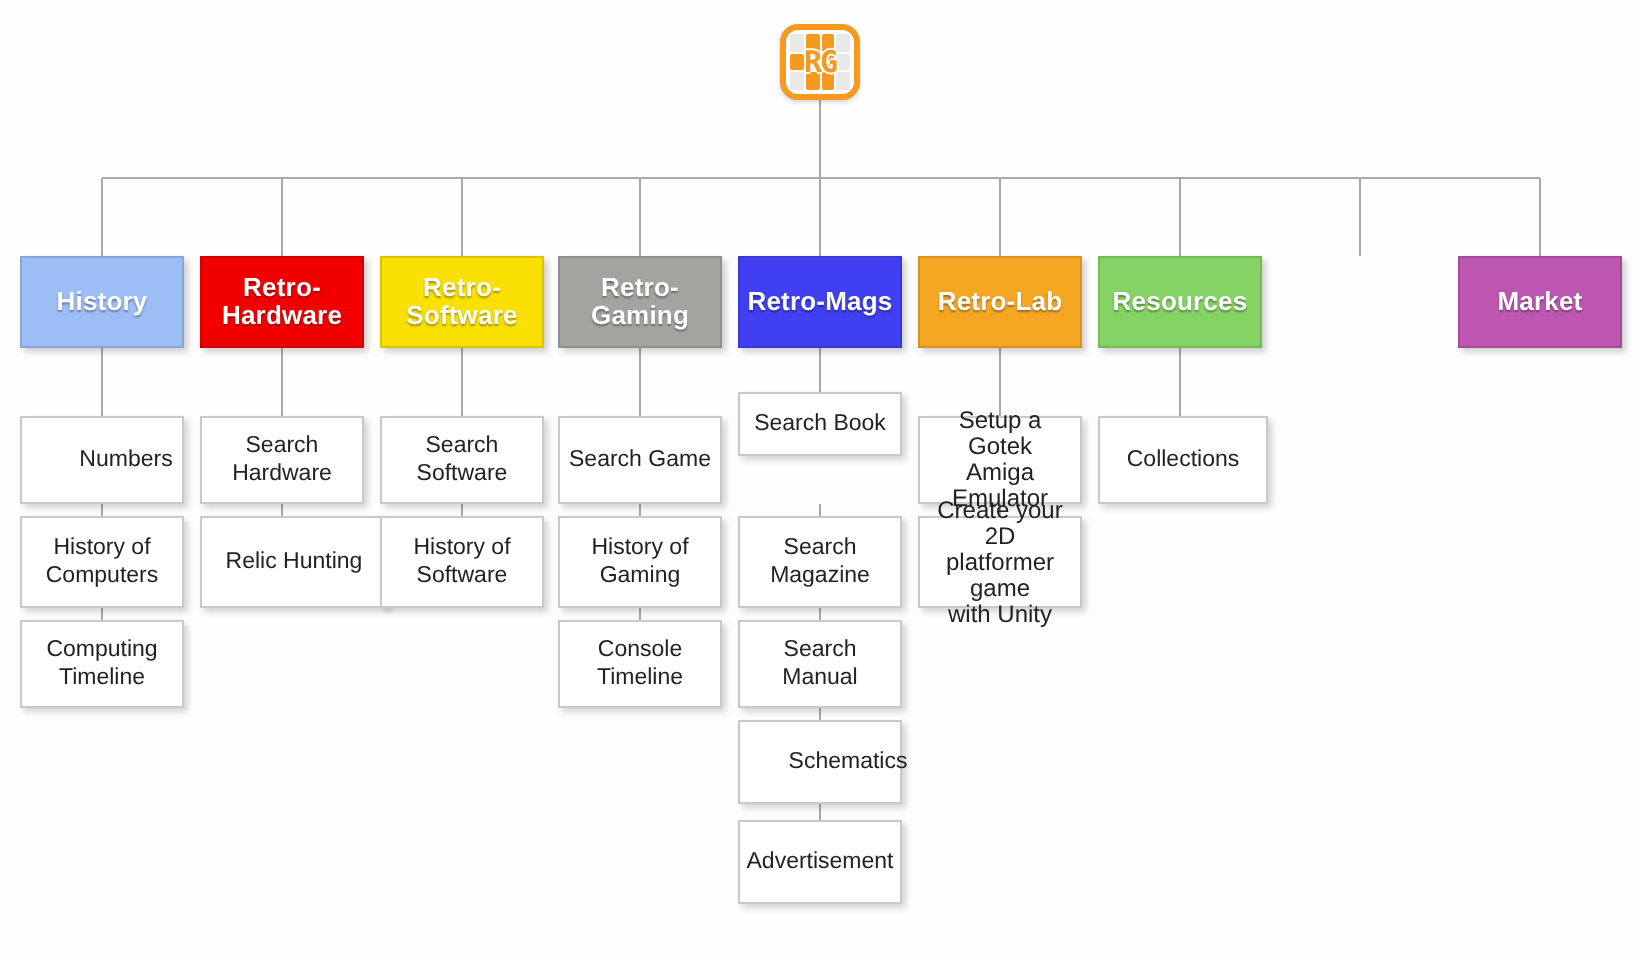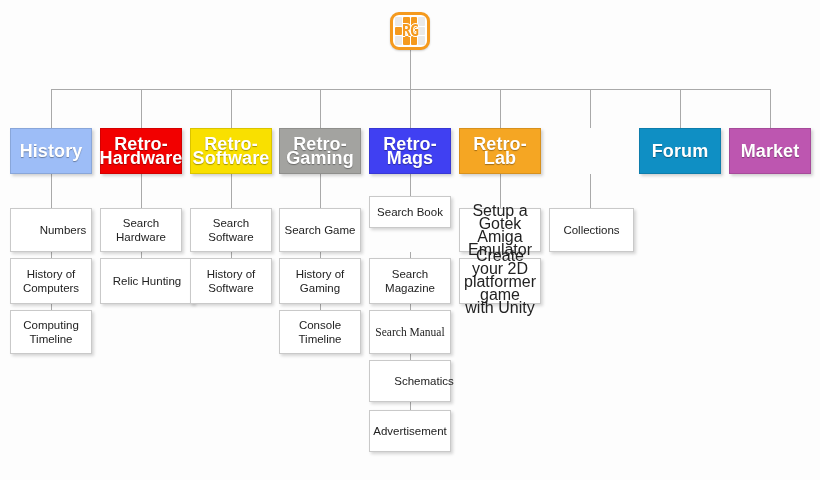--- a/index.html
+++ b/index.html
@@ -44,21 +44,21 @@
   }
 
   
   .cat{
     position:absolute;
     box-sizing:border-box;
     display:flex;align-items:center;justify-content:center;
     text-align:center;
     color:#ffffff;
     font-weight:bold;
-    font-size:18px;
+    font-size:13px;
     line-height:14px;
     border:1px solid rgba(0,0,0,.12);
     box-shadow:2px 2px 3px rgba(0,0,0,.18);
     text-shadow:0 1px 1px rgba(0,0,0,.35);
     padding:2px 3px;
     letter-spacing:.1px;
   }
 
   
   .leaf{
@@ -67,21 +67,21 @@
     background:#ffffff;
     border:1px solid #c9c9c9;
     box-shadow:2px 2px 3px rgba(0,0,0,.16);
     display:flex;align-items:center;justify-content:center;
     text-align:center;
     color:#222222;
     font-size:11.5px;
     line-height:14px;
     padding:2px 4px;
   }
-  .leaf.small{font-size:16px;line-height:13px;text-align:center;}
+  .leaf.small{font-size:12px;line-height:13px;text-align:center;}
   .leaf span{display:block;}
 </style>
 </head>
 <body>
 
 <div id="canvas">
   <svg id="lines">
       <line x1="410" y1="50" x2="410" y2="89" stroke="#a9a9a9" stroke-width="1" shape-rendering="crispEdges"></line>
       <line x1="51" y1="89" x2="770" y2="89" stroke="#a9a9a9" stroke-width="1" shape-rendering="crispEdges"></line>
       <line x1="51" y1="89" x2="51" y2="128" stroke="#a9a9a9" stroke-width="1" shape-rendering="crispEdges"></line>
@@ -218,21 +218,21 @@
       <div>
         <span>Search Book</span>
       </div>
     </div>
     <div class="leaf" style="left: 369px; top: 258px; width: 82px; height: 46px;">
       <div>
         <span>Search</span>
         <span>Magazine</span>
       </div>
     </div>
-    <div class="leaf" style="left: 369px; top: 310px; width: 82px; height: 44px; font-family: Liberation Serif, serif;">
+    <div class="leaf" style="left: 369px; top: 310px; width: 82px; height: 44px;">
       <div>
         <span>Search Manual</span>
       </div>
     </div>
     <div class="leaf" style="left: 369px; top: 360px; width: 82px; height: 42px; padding-left: 32px;">
       <div>
         <span>Schematics</span>
       </div>
     </div>
     <div class="leaf" style="left: 369px; top: 410px; width: 82px; height: 42px;">
@@ -251,28 +251,28 @@
         <span>Amiga Emulator</span>
       </div>
     </div>
     <div class="leaf small" style="left: 459px; top: 258px; width: 82px; height: 46px;">
       <div>
         <span>Create your 2D</span>
         <span>platformer game</span>
         <span>with Unity</span>
       </div>
     </div>
+    <div class="cat" style="left: 549px; top: 128px; width: 82px; height: 46px; background: rgb(133, 210, 101);">
+      <div>
+        <span style="display: block;">Resources</span>
+      </div>
+    </div>
     <div class="leaf" style="left: 549px; top: 208px; width: 85px; height: 44px;">
       <div>
         <span>Collections</span>
       </div>
     </div>
-    <div class="cat" style="left: 639px; top: 128px; width: 82px; height: 46px; background: rgb(15, 143, 196);">
-      <div>
-        <span style="display: block;">Forum</span>
-      </div>
-    </div>
     <div class="cat" style="left: 729px; top: 128px; width: 82px; height: 46px; background: rgb(189, 86, 176);">
       <div>
         <span style="display: block;">Market</span>
       </div>
     </div>
   </div>
 
 </body></html>

